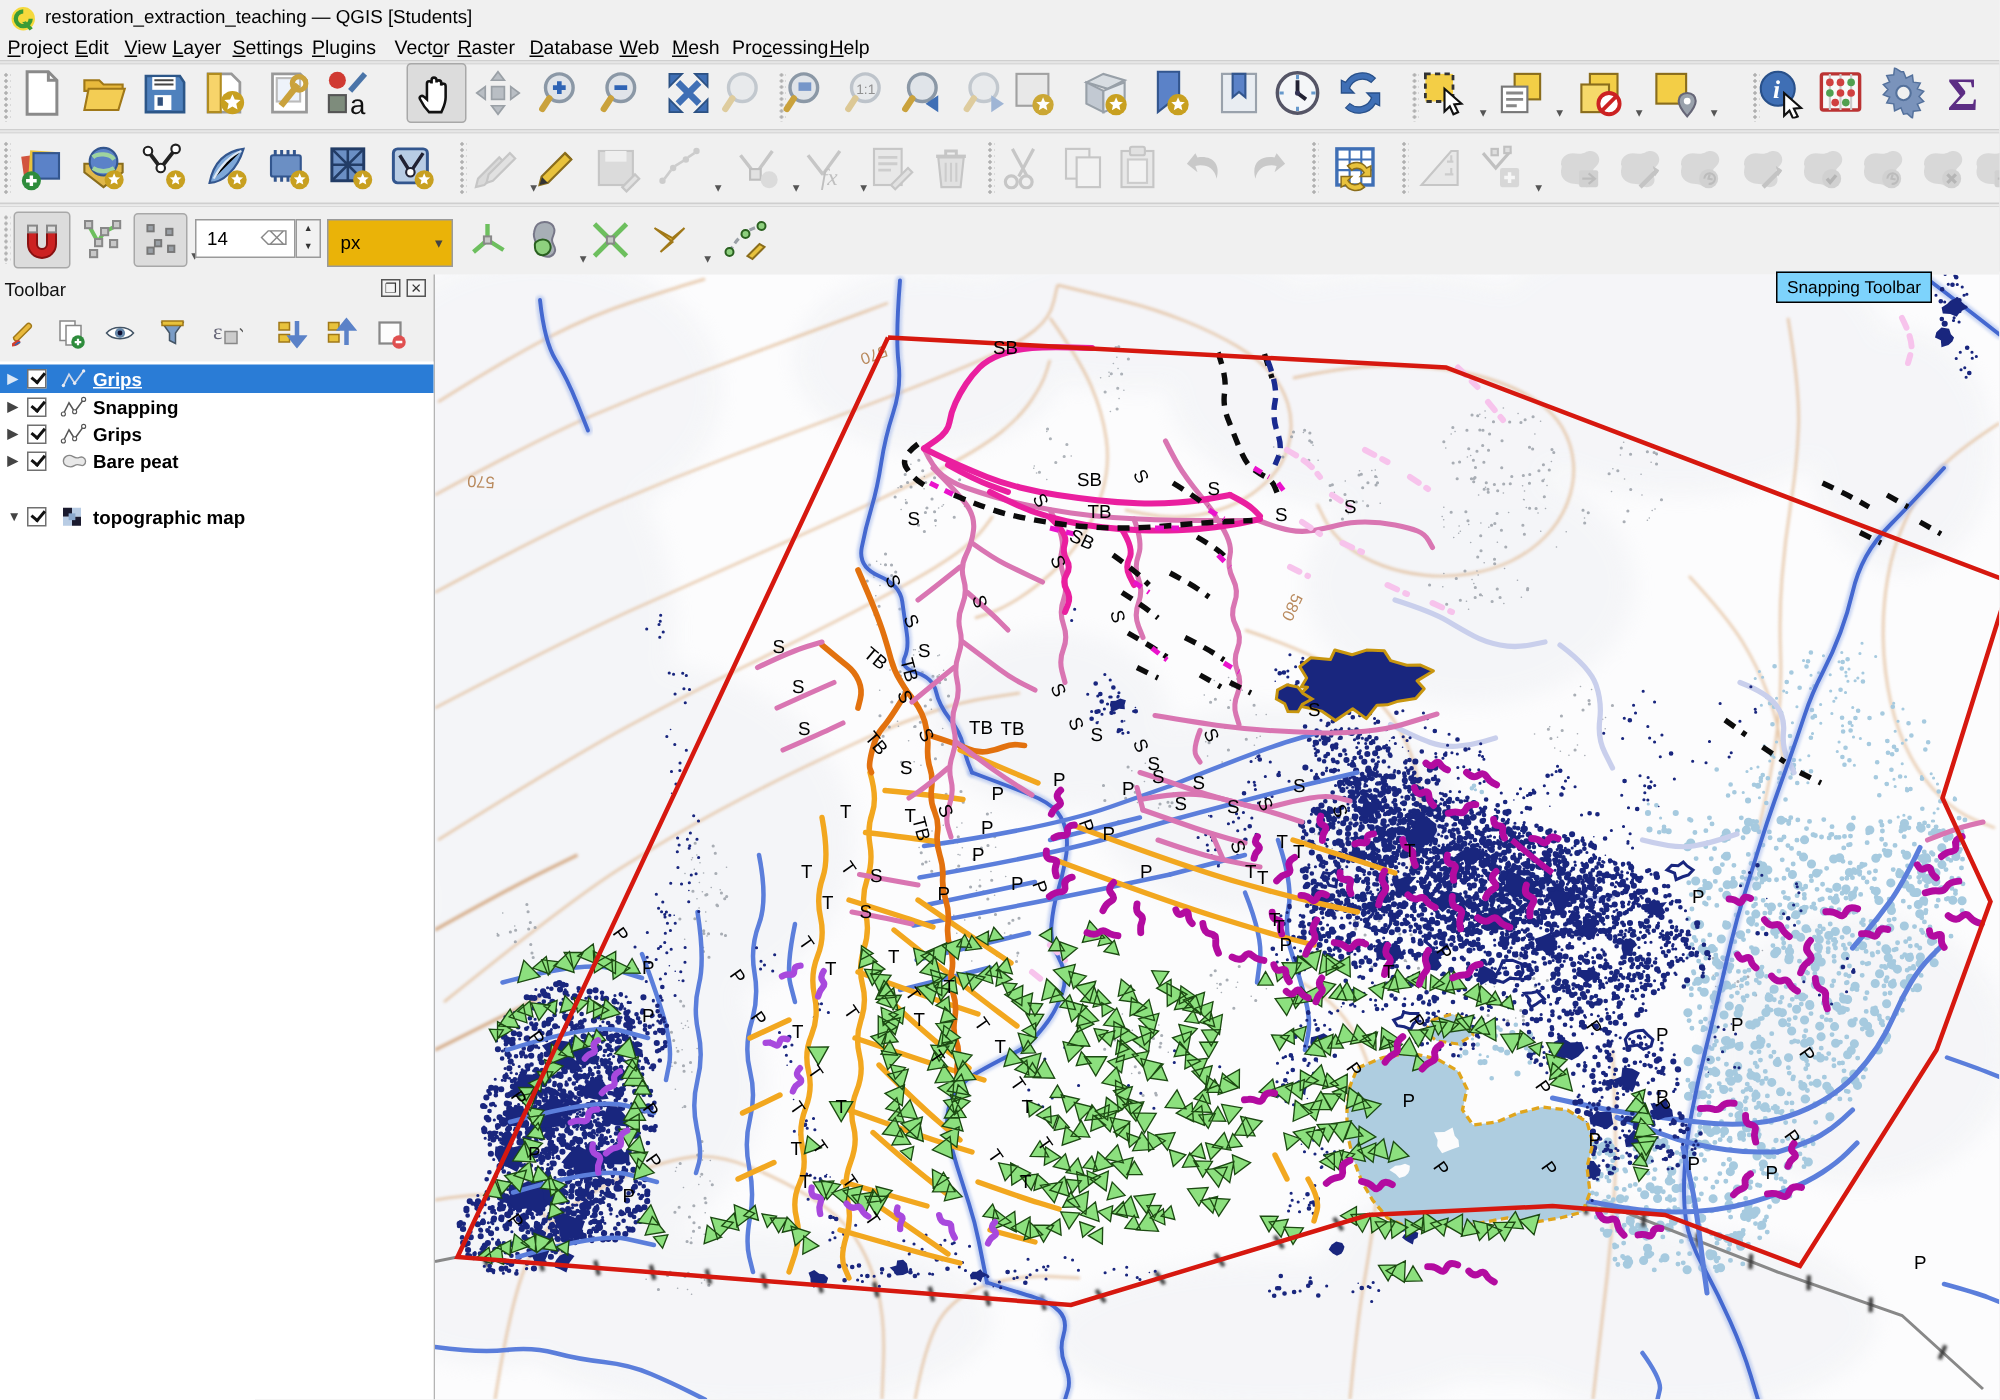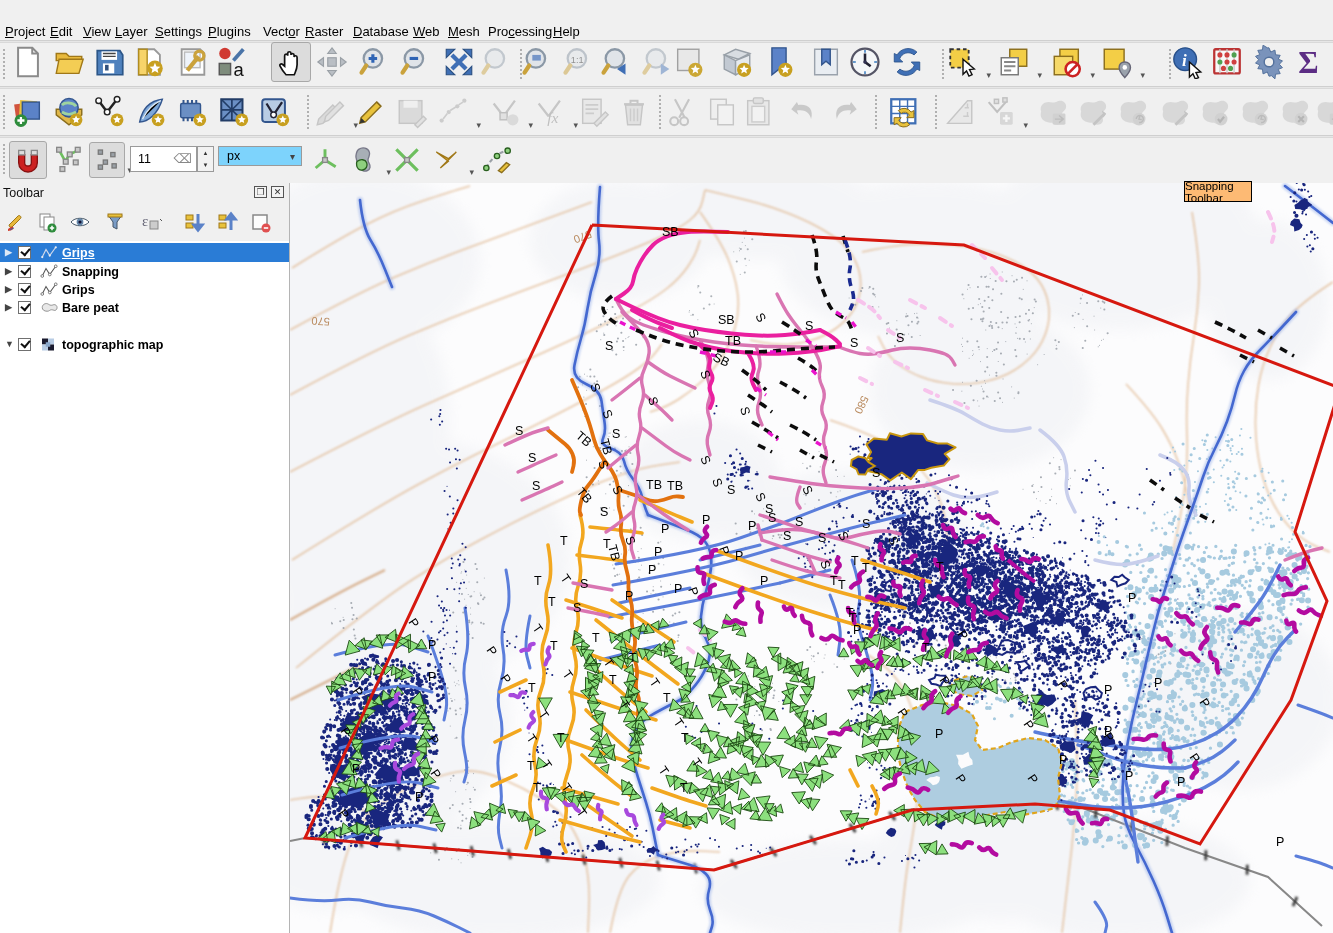--- a/index.html
+++ b/index.html
@@ -9,40 +9,49 @@
 #menubar{position:absolute;left:0;top:22px;width:100%;height:19px;background:#f0f0f0}
 .mi{position:absolute;top:2px;font-size:13px;color:#000}
 .tbrow{position:absolute;left:0;width:100%;background:#f0f0f0;border-top:1px solid #e6e6e6;box-shadow:0 1px 0 #d9d9d9 inset, 0 -1px 0 #cfcfcf}
 .tbtn{position:absolute;border-radius:3px;display:flex;align-items:center;justify-content:center}
 .tbtn.pressed{background:#dcdcdc;border:1px solid #a8a8a8}
 .dd{position:absolute;right:-8px;bottom:2px;font-size:9px;color:#555}
 .grip{position:absolute;top:6px;bottom:6px;width:5px;background-image:radial-gradient(circle,#b0b0b0 1px,transparent 1.2px);background-size:4px 4px}
 #spin{position:absolute;left:130px;top:9px;width:67px;height:26px;background:#fff;border:1px solid #9a9a9a;font-size:12.5px;display:flex;align-items:center;padding-left:7px}
 #clearb{position:absolute;right:4px;top:4px;color:#888;font-size:13px}
 #spinarrows{position:absolute;left:197px;top:9px;width:17px;height:26px;background:#f2f2f2;border:1px solid #9a9a9a;font-size:6px;color:#333;text-align:center;line-height:12px}
-#pxcombo{position:absolute;left:218px;top:9px;width:84px;height:20px;background:#7dd3fc;border:1px solid #9a9a9a;font-size:12.5px;display:flex;align-items:center;padding-left:8px}
+#pxcombo{position:absolute;left:218px;top:9px;width:84px;height:32px;background:#eab308;border:1px solid #9a9a9a;font-size:12.5px;display:flex;align-items:center;padding-left:8px}
 #pxcombo .ca{position:absolute;right:6px;color:#444;font-size:10px}
 #lpanel{position:absolute;left:0;top:183px;width:290px;height:750px;background:#f0f0f0;border-right:1px solid #b4b4b4}
 #lpanel .phead{position:absolute;left:3px;top:3px;font-size:12.5px;color:#111}
 .pbtn{position:absolute;top:3px;width:13px;height:12px;border:1px solid #555;font-size:9px;line-height:10px;text-align:center;color:#333;background:#f4f4f4}
 #ltools{position:absolute;left:0;top:22px;width:100%;height:36px}
 #llist{position:absolute;left:0;top:58px;width:100%;bottom:0;background:#fff}
 .lrow{position:absolute;left:0;width:100%;height:19px;font-size:12.5px;font-weight:bold;color:#000}
 .lrow.sel{background:#2a7cd6;color:#fff}
 .lrow .arr{position:absolute;left:5px;top:4px;font-size:9px;color:#444}
 .lrow.sel .arr{color:#dce8f6}
 .lrow .cb{position:absolute;left:18px;top:2.5px;width:13px;height:13px;background:#fff;border:1px solid #707070}
 .lrow .cb:after{content:"";position:absolute;left:2px;top:1px;width:7px;height:4px;border-left:2px solid #111;border-bottom:2px solid #111;transform:rotate(-50deg)}
 .lrow .lic{position:absolute;left:40px;top:2px}
 .lrow .lbl{position:absolute;left:62px;top:2.5px}
-#tooltip{position:absolute;left:1184px;top:181px;width:68px;height:21px;background:#fdba74;border:1px solid #000;font-size:11.5px;color:#000;display:flex;align-items:center;justify-content:center;z-index:50}
+#tooltip{position:absolute;left:1184px;top:181px;width:104px;height:21px;background:#7dd3fc;border:1px solid #000;font-size:11.5px;color:#000;display:flex;align-items:center;justify-content:center;z-index:50}
 #canvas{position:absolute;left:290px;top:183px;width:1043px;height:750px;background:#f7f7f9;overflow:hidden}
 </style></head>
 <body>
 <div id="app">
+<div id="titlebar">
+      <svg width="17" height="17" viewBox="0 0 24 24" style="margin:2px 6px 0 7px">
+        <circle cx="12" cy="12" r="11" fill="#f5d93c"></circle>
+        <path d="M12 3a9 9 0 1 0 9 9h-4a5 5 0 1 1-5-5z" fill="#3a9b35"></path>
+        <path d="M13 13l8 8-3 2-7-8z" fill="#3a9b35"></path>
+        <circle cx="12" cy="12" r="3" fill="#f5d93c"></circle>
+      </svg>
+      <span id="title">restoration_extraction_teaching — QGIS [Students]</span>
+    </div>
 <div id="menubar">
       <span class="mi" style="left:5px"><u>P</u>roject</span>
       <span class="mi" style="left:50px"><u>E</u>dit</span>
       <span class="mi" style="left:83px"><u>V</u>iew</span>
       <span class="mi" style="left:115px"><u>L</u>ayer</span>
       <span class="mi" style="left:155px"><u>S</u>ettings</span>
       <span class="mi" style="left:208px"><u>P</u>lugins</span>
       <span class="mi" style="left:263px">Vect<u>o</u>r</span>
       <span class="mi" style="left:305px"><u>R</u>aster</span>
       <span class="mi" style="left:353px"><u>D</u>atabase</span>
@@ -600,21 +609,21 @@
             <rect x="5" y="4" width="3.4" height="3.4"></rect>
             <rect x="15" y="6" width="3.4" height="3.4"></rect>
             <rect x="9" y="12" width="3.4" height="3.4"></rect>
             <rect x="16" y="15" width="3.4" height="3.4"></rect>
             <rect x="5" y="16" width="3.4" height="3.4"></rect>
           </g>
         </svg>
         <span class="dd">▾</span>
       </div>
       <div id="spin">
-        <span>11</span>
+        <span>14</span>
         <span id="clearb">⌫</span>
       </div>
       <div id="spinarrows">
         <div>▲</div>
         <div>▼</div>
       </div>
       <div id="pxcombo">
         <span>px</span>
         <span class="ca">▾</span>
       </div>

